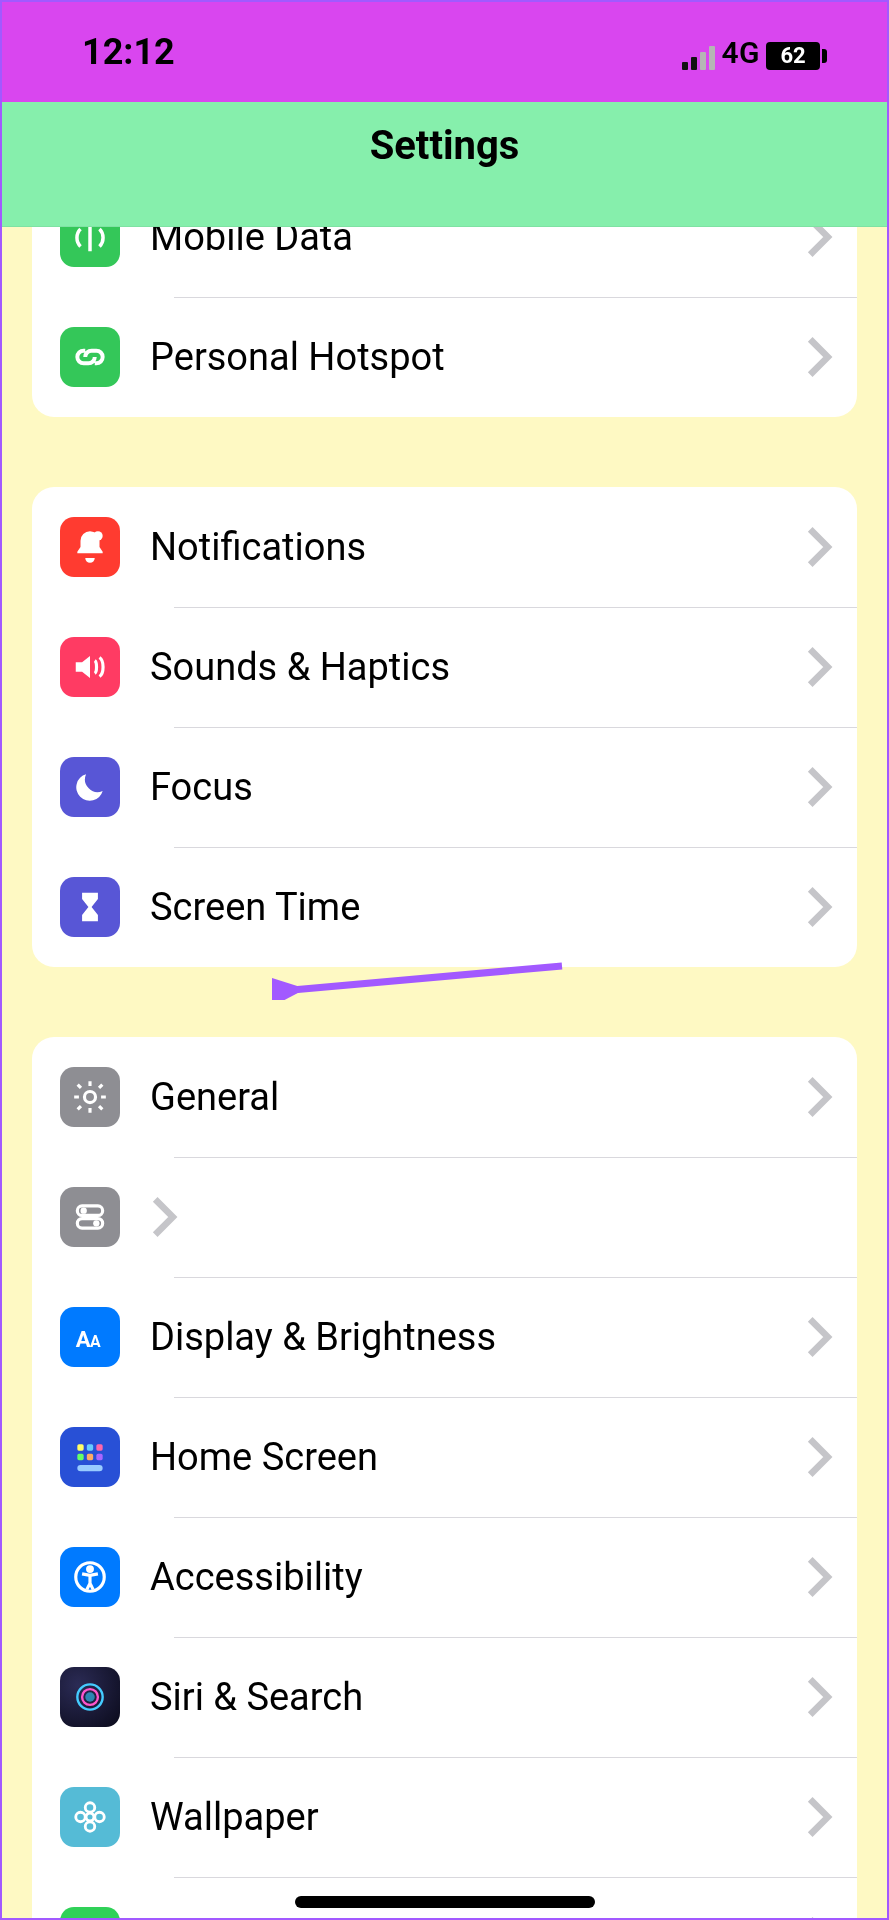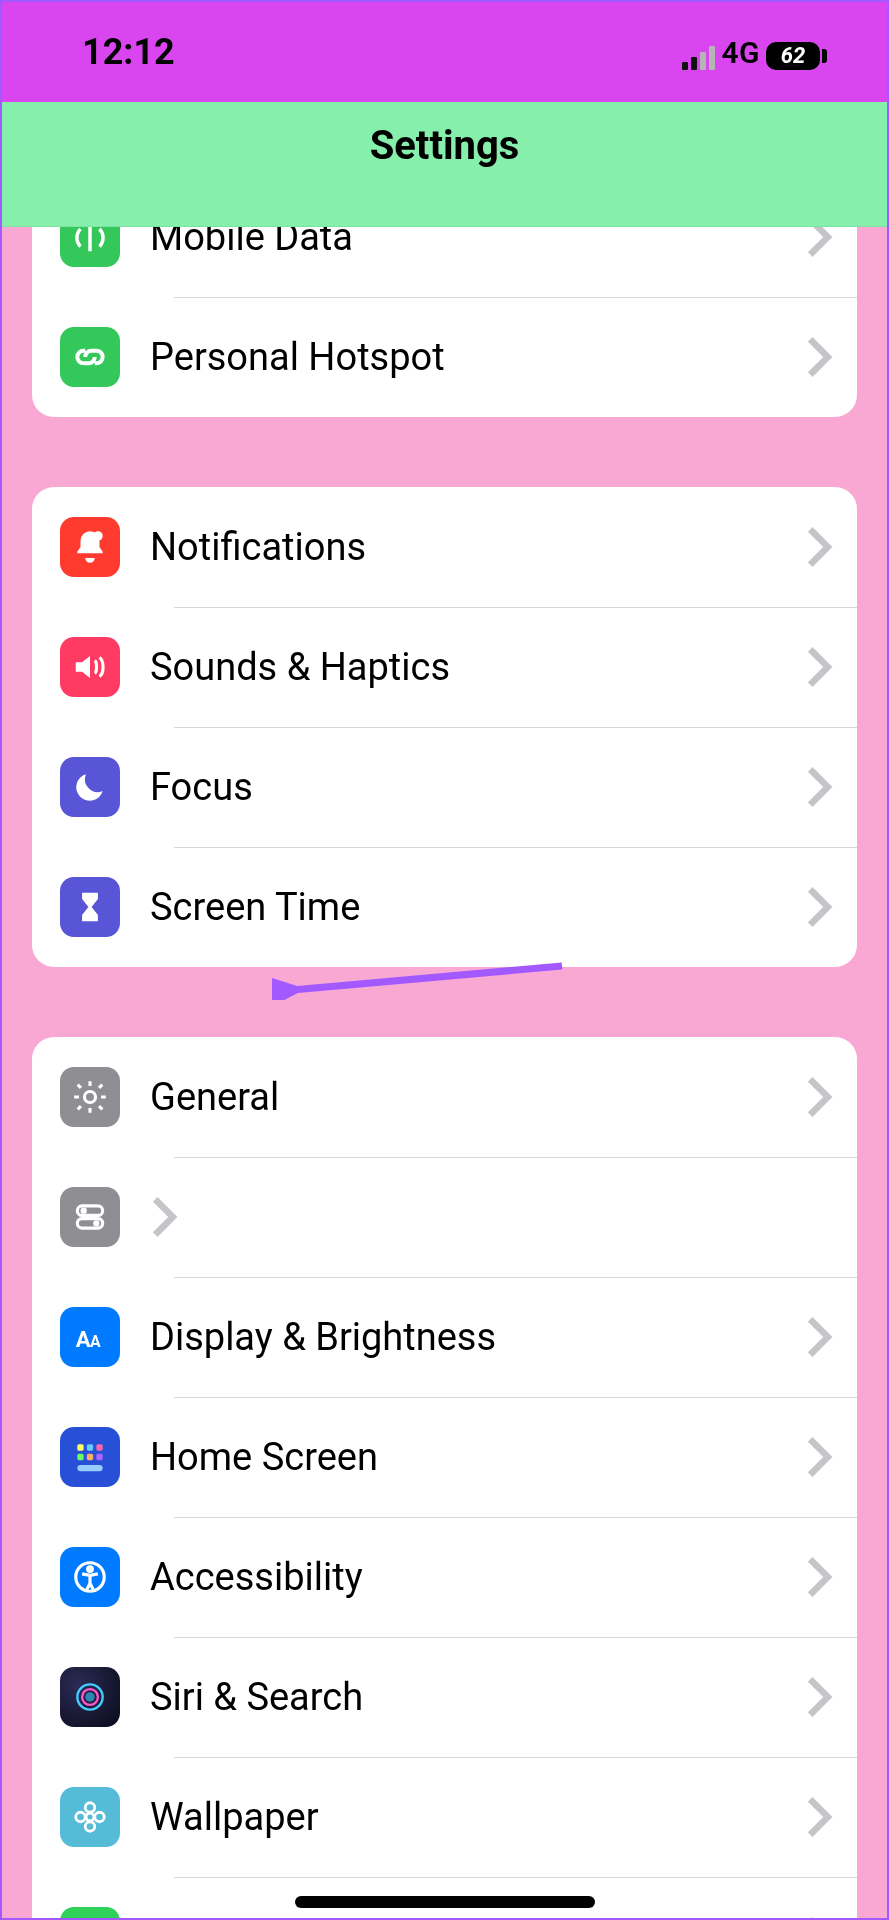--- a/index.html
+++ b/index.html
@@ -63,26 +63,25 @@
   }
   .battery {
     display: flex;
     align-items: center;
   }
   .battery-body {
     background: #000;
     color: #fff;
     font-size: 22px;
     font-weight: 700;
-    border-radius: 10px;
+    border-radius: 4px;
     padding: 3px 10px;
     min-width: 54px;
     text-align: center;
     line-height: 1;
-    font-style: italic;
   }
   .battery-tip {
     width: 5px; height: 14px;
     background: #000;
     border-radius: 0 3px 3px 0;
     margin-left: 2px;
   }
   
   .nav-bar {
     position: absolute;
@@ -100,21 +99,21 @@
     font-size: 40px;
     font-weight: 700;
     color: #000;
   }
   
   .content {
     position: absolute;
     top: 225px;
     left: 0; right: 0; bottom: 0;
     overflow: hidden;
-    background: #f9a8d4;
+    background: #fef9c3;
     padding: 0 30px;
   }
   .section {
     background: #fff;
     border-radius: 22px;
     margin-bottom: 70px;
     overflow: hidden;
   }
   .section.first { margin-top: -50px; } 
   .row {

